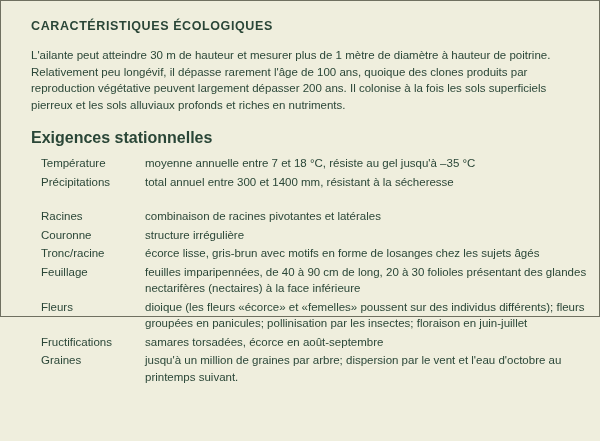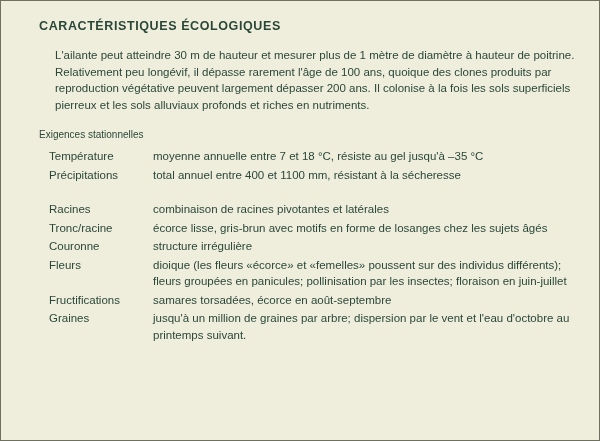--- a/index.html
+++ b/index.html
@@ -10,43 +10,43 @@
     width: 600px;
     height: 441px;
     background: #efeedd;
     font-family: "Liberation Sans", sans-serif;
     color: #2a4637;
     overflow: hidden;
   }
   .page {
     box-sizing: border-box;
     width: 600px;
-    height: 441px;
+    height: 317px;
     background: #efeedd;
     border: 1px solid #6f7060;
-    padding: 16px 20px 0 36px;
+    padding: 16px 20px 0 28px;
   }
   .title {
     font-size: 12.5px;
     font-weight: bold;
     letter-spacing: 0.6px;
     color: #2a4637;
     margin: 2px 0 14px 2px;
   }
   .intro {
     font-size: 11.5px;
     line-height: 16.5px;
     color: #2a4637;
-    margin: 0 0 16px 18px;
+    margin: 0 0 16px 2px;
     text-align: left;
     max-width: 562px;
   }
   .section-head {
-    font-size: 10px;
-    font-weight: normal;
+    font-size: 16px;
+    font-weight: bold;
     color: #2a4637;
     margin: 6px 0 8px 2px;
   }
   table.rows {
     border-collapse: collapse;
     width: 100%;
     margin-left: 12px;
   }
   table.rows td {
     font-size: 11.5px;
@@ -77,42 +77,46 @@
   <div class="section">
     <div class="section-head">Exigences stationnelles</div>
     <table class="rows">
       <tbody>
         <tr>
           <td class="label">Température</td>
           <td class="value">moyenne annuelle entre 7 et 18 °C, résiste au gel jusqu'à –35 °C</td>
         </tr>
         <tr>
           <td class="label">Précipitations</td>
-          <td class="value">total annuel entre 400 et 1100 mm, résistant à la sécheresse</td>
+          <td class="value">total annuel entre 300 et 1400 mm, résistant à la sécheresse</td>
         </tr>
       </tbody>
     </table>
   </div>
 
   <div class="spacer-md"></div>
 
   <div class="section">
     <table class="rows">
       <tbody>
         <tr>
           <td class="label">Racines</td>
           <td class="value">combinaison de racines pivotantes et latérales</td>
         </tr>
         <tr>
+          <td class="label">Couronne</td>
+          <td class="value">structure irrégulière</td>
+        </tr>
+        <tr>
           <td class="label">Tronc/racine</td>
           <td class="value">écorce lisse, gris-brun avec motifs en forme de losanges chez les sujets âgés</td>
         </tr>
         <tr>
-          <td class="label">Couronne</td>
-          <td class="value">structure irrégulière</td>
+          <td class="label">Feuillage</td>
+          <td class="value">feuilles imparipennées, de 40 à 90 cm de long, 20 à 30 folioles présentant des glandes nectarifères (nectaires) à la face inférieure</td>
         </tr>
         <tr>
           <td class="label">Fleurs</td>
           <td class="value">dioique (les fleurs «écorce» et «femelles» poussent sur des individus différents); fleurs groupées en panicules; pollinisation par les insectes; floraison en juin-juillet</td>
         </tr>
         <tr>
           <td class="label">Fructifications</td>
           <td class="value">samares torsadées, écorce en août-septembre</td>
         </tr>
         <tr>

